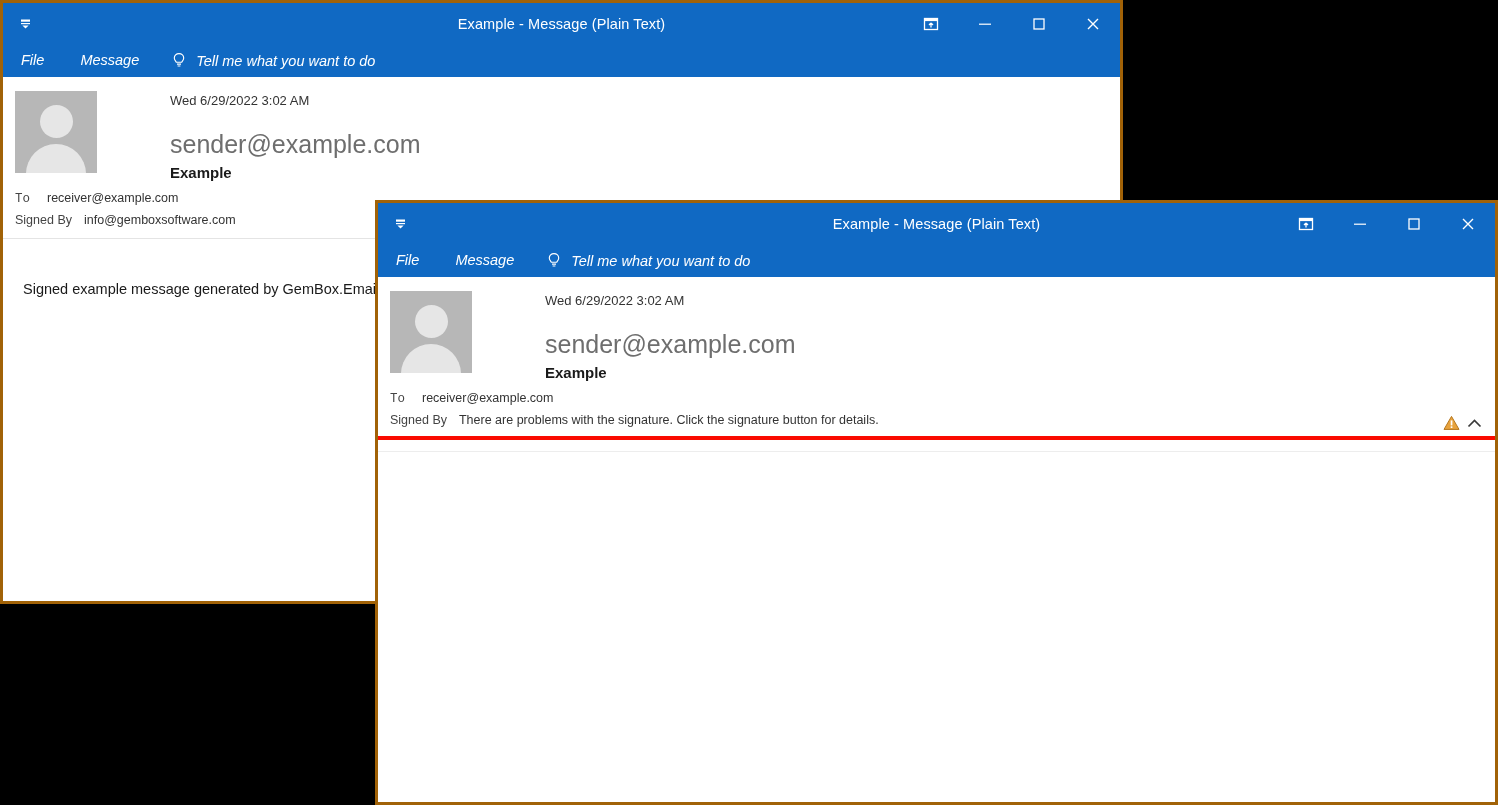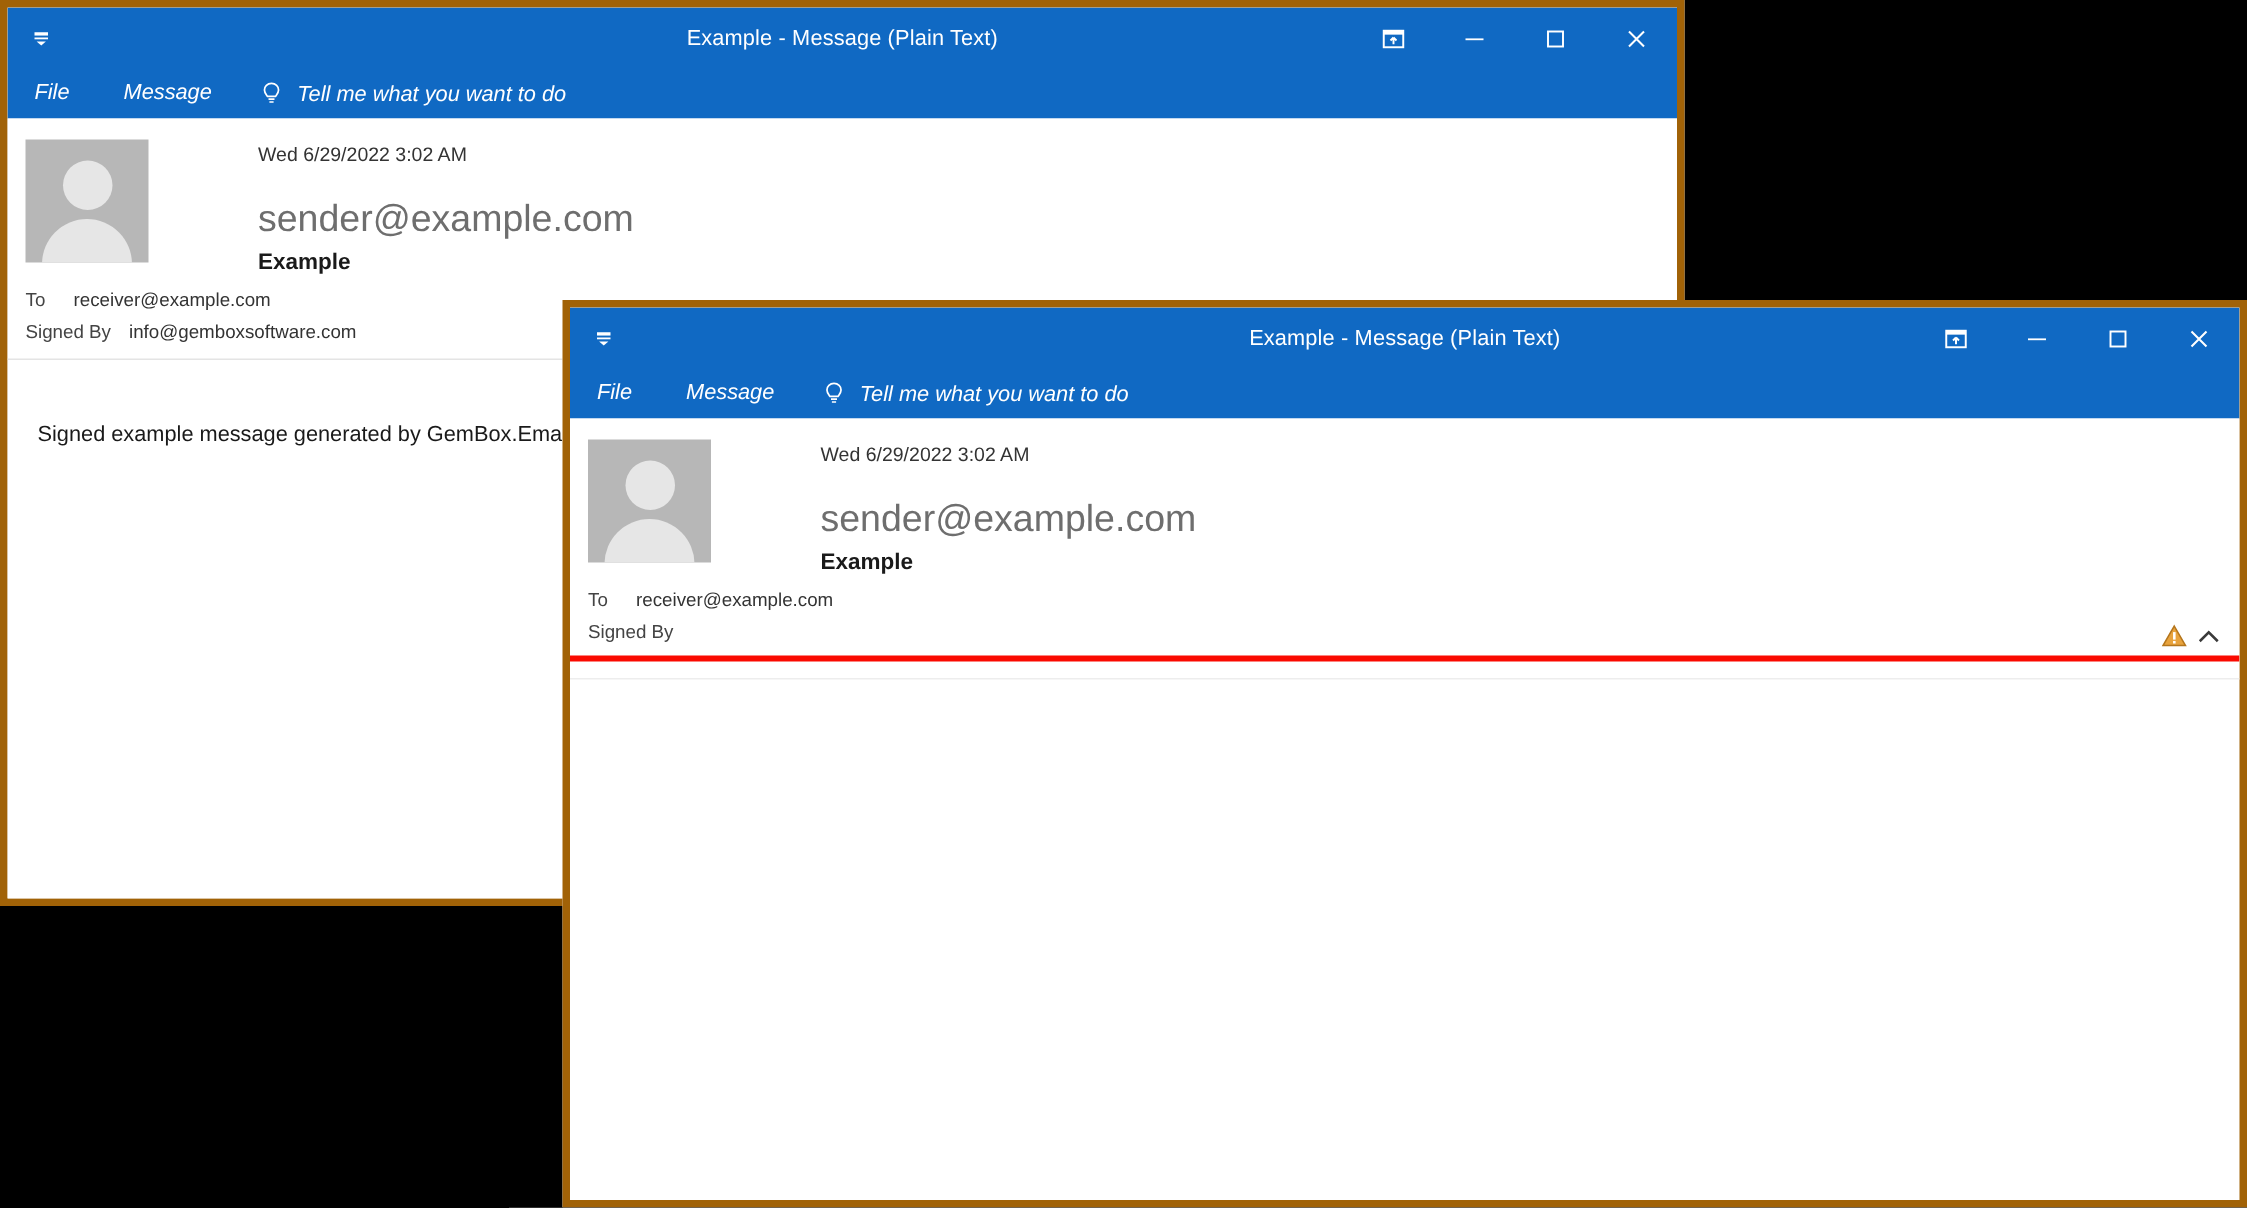--- a/index.html
+++ b/index.html
@@ -8,21 +8,21 @@
     background:#000000;
     font-family:"Liberation Sans", sans-serif;
     overflow:hidden;
   }
   .stage { position:relative; width:1498px; height:805px; background:#000; }
 
   
   .win {
     position:absolute;
     background:#ffffff;
-    border:5px solid #a16207;
+    border:3px solid #a16207;
     display:flex; flex-direction:column;
     overflow:hidden;
   }
   .titlebar {
     position:relative;
     background:#1069c3;
     height:41px;
     flex:0 0 41px;
     display:flex; align-items:center;
   }
@@ -88,21 +88,21 @@
     border-radius:30px 30px 0 0;
   }
   .hdr-fields { padding-left:25px; padding-top:1px; }
   .f-date  { font-size:13px; color:#333333; line-height:17px; }
   .f-from  { font-size:25px; color:#6e6e6e; line-height:33px; font-weight:400; margin-top:19px; }
   .f-subj  { font-size:15px; color:#1a1a1a; font-weight:bold; line-height:22px; margin-top:1px; }
 
   .kvrow { display:flex; align-items:baseline; padding-left:12px; margin-top:7px; }
   .k { font-size:12.5px; color:#444444; }
   .v { font-size:12.5px; color:#333333; }
-  .kv-to .k { width:28px; }
+  .kv-to .k { width:28px;font-family:Liberation Mono, monospace; }
   .kv-to .v { margin-left:4px; }
   .kv-sig .k { width:auto; }
   .kv-sig .v { margin-left:12px; }
 
   .hdr-divider {
     margin-top:11px;
     height:1px; background:#e4e4e4;
   }
   
   .sig-bad-bar {
@@ -276,20 +276,21 @@
           <div class="f-from">sender@example.com</div>
           <div class="f-subj">Example</div>
         </div>
       </div>
       <div class="kvrow kv-to">
         <span class="k">To</span>
         <span class="v">receiver@example.com</span>
       </div>
       <div class="kvrow kv-sig">
         <span class="k">Signed By</span>
+        <span class="v">There are problems with the signature. Click the signature button for details.</span>
       </div>
 
       <div class="sig-bad-bar">
         <div class="sig-warn">
           <svg width="17" height="16" viewBox="0 0 17 16">
             <path d="M8.5 1.4 L16 14.4 L1 14.4 Z" fill="#e8a33d" stroke="#b5761c" stroke-width="1"></path>
             <rect x="7.7" y="5.4" width="1.7" height="5" fill="#ffffff"></rect>
             <rect x="7.7" y="11.3" width="1.7" height="1.7" fill="#ffffff"></rect>
           </svg>
           <svg class="collapse-chevron" width="17" height="13" viewBox="0 0 17 13">

